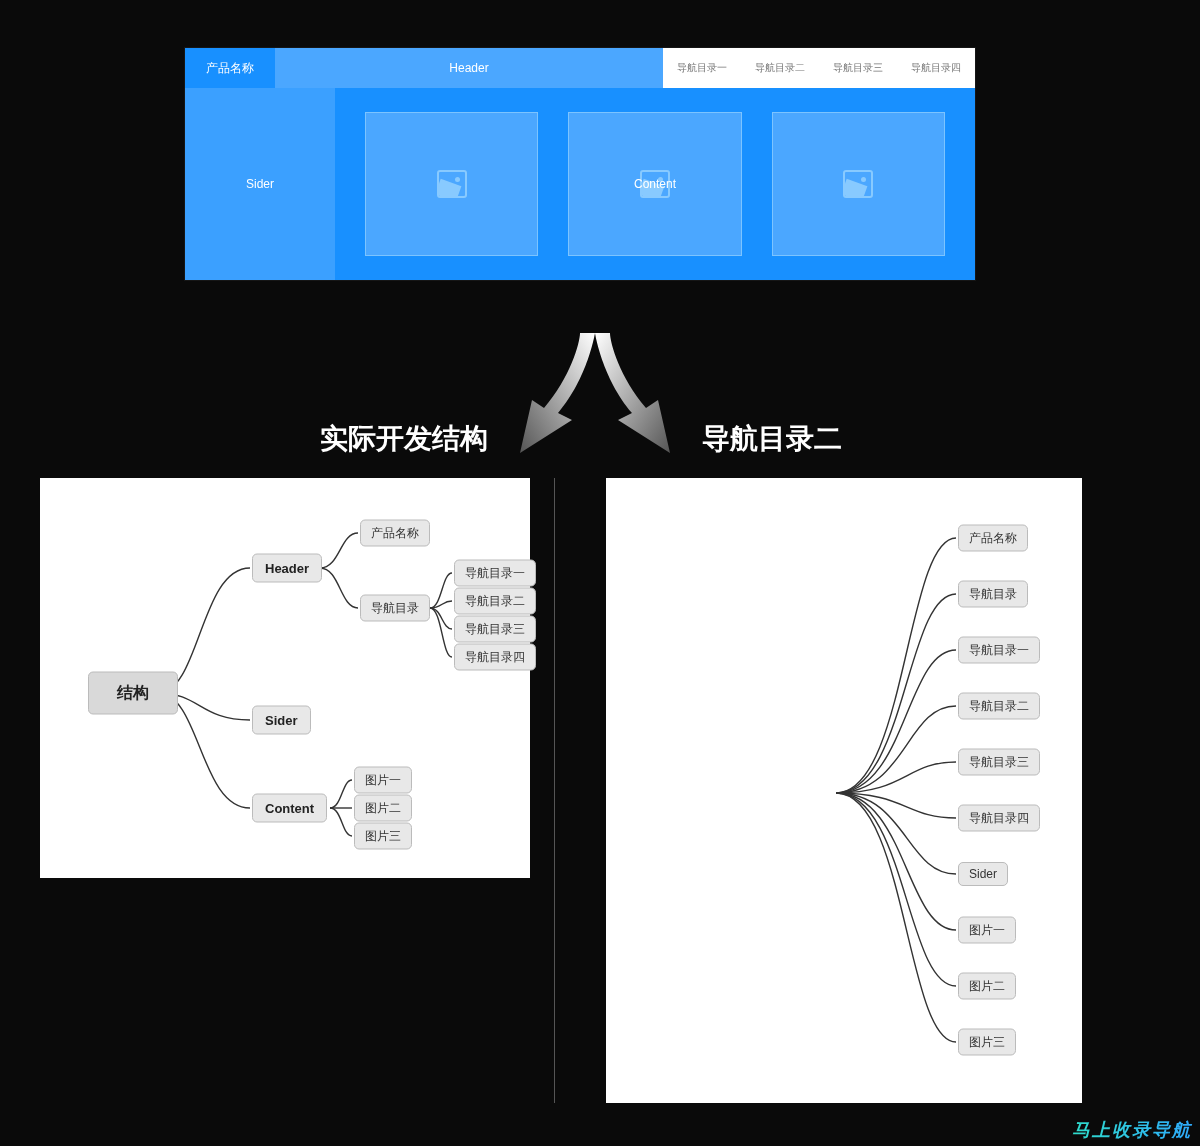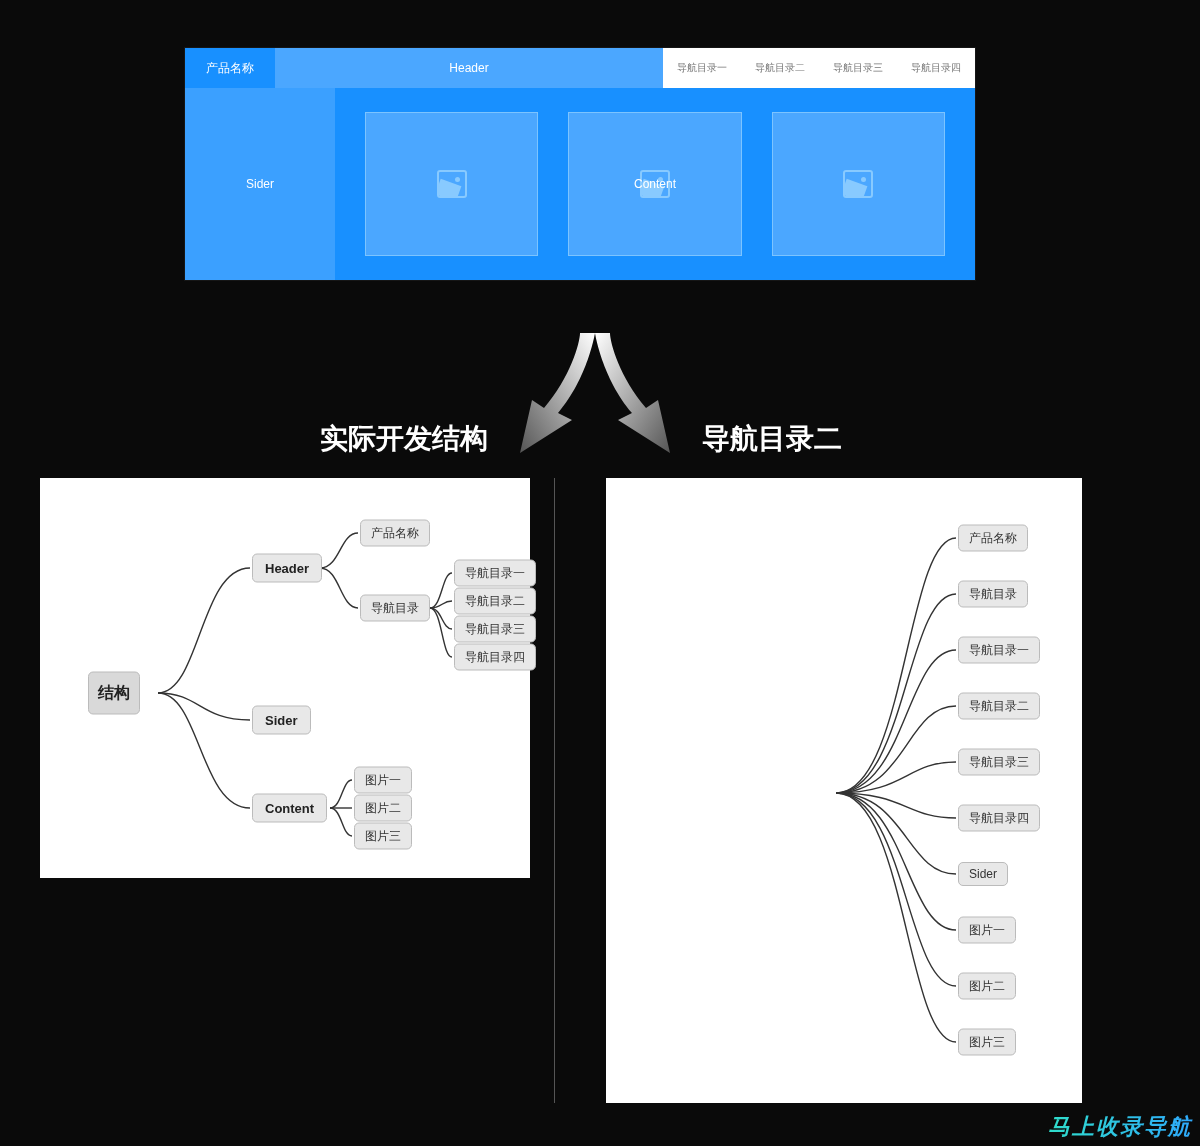--- a/index.html
+++ b/index.html
@@ -165,21 +165,21 @@
     border-radius: 5px;
     padding: 6px 12px;
     font-size: 13px;
     font-weight: 600;
     color: #222;
     white-space: nowrap;
     transform: translateY(-50%);
   }
   .node.root {
     font-size: 16px;
-    padding: 10px 9px;
+    padding: 10px 28px;
     background: #d9d9d9;
   }
   .node.leaf {
     font-size: 12px;
     font-weight: 500;
     padding: 4px 10px;
     color: #333;
   }
   .wires {
     position: absolute;
@@ -190,21 +190,21 @@
     fill: none;
     stroke: #333;
     stroke-width: 1.4;
   }
 
   
   .watermark {
     position: absolute;
     right: 0;
     bottom: 0;
-    font-size: 22px;
+    font-size: 18px;
     font-weight: 800;
     font-style: italic;
     letter-spacing: 2px;
     background: linear-gradient(90deg,#2fe0c8,#2ea7ff);
     -webkit-background-clip: text;
     background-clip: text;
     color: transparent;
     padding: 4px 8px;
     margin-top: 36px;
   }

